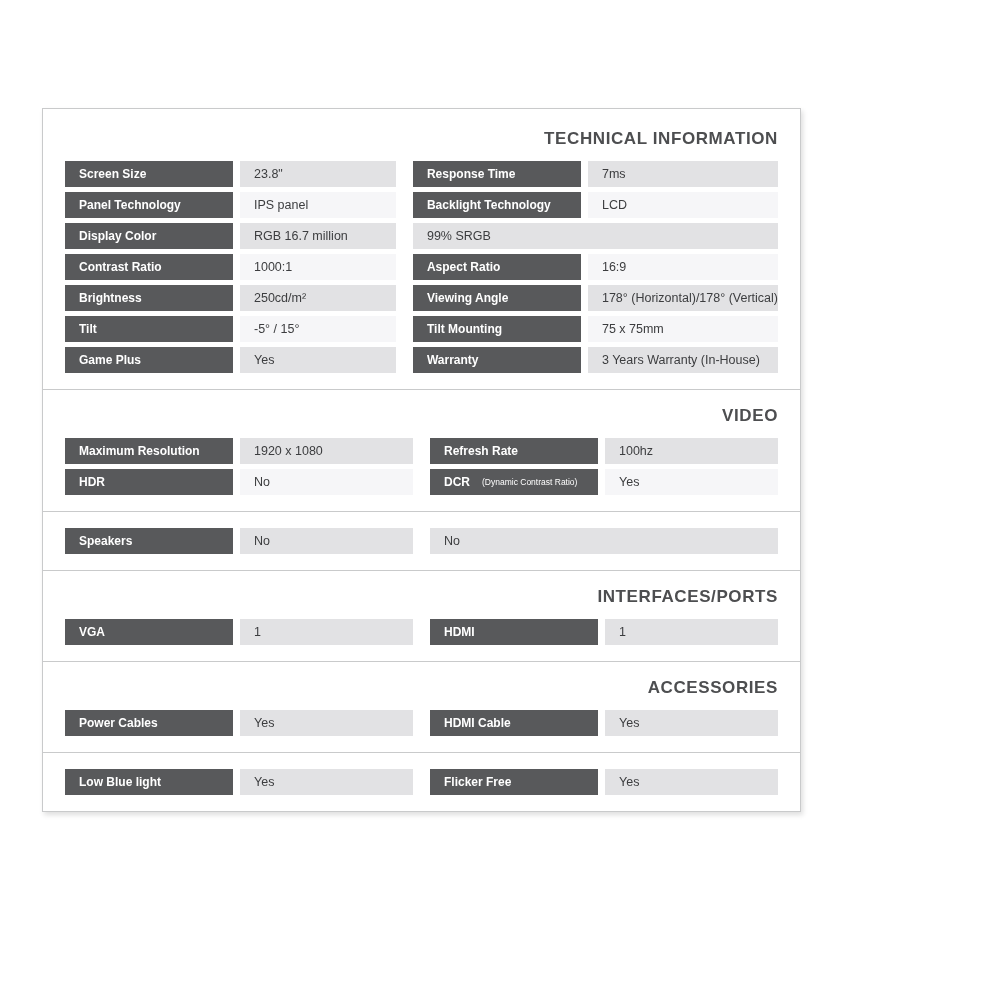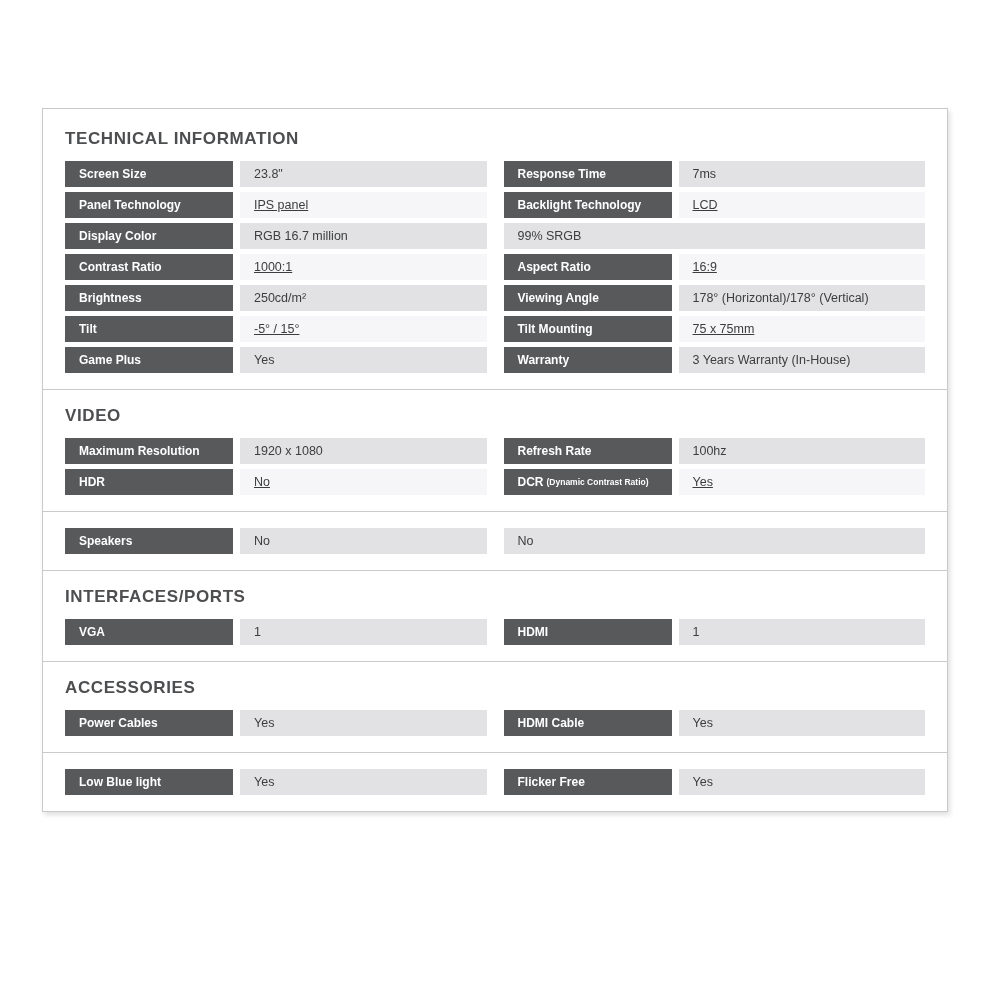--- a/index.html
+++ b/index.html
@@ -8,25 +8,26 @@
     background: #ffffff;
     width: 1000px;
     height: 1000px;
     font-family: "Liberation Sans", sans-serif;
     position: relative;
   }
   .panel {
     position: absolute;
     left: 42px;
     top: 108px;
-    width: 906px;
+    width: 759px;
     box-sizing: border-box;
     background: #ffffff;
     border: 1px solid var(--border-color, #c9cacb);
     box-shadow: 2px 3px 5px rgba(0,0,0,0.13);
+    text-align: right;
   }
   .section {
     padding: 16px 22px;
   }
   .section:first-child { padding-top: 20px; }
   .section + .section {
     border-top: 1px solid var(--border-color, #c9cacb);
   }
   .section-title {
     margin: 0 0 12px 0;
@@ -60,37 +61,37 @@
     display: flex;
     align-items: center;
     padding-left: 14px;
     font-size: 12px;
     font-weight: bold;
     white-space: nowrap;
     overflow: hidden;
   }
   .label-note {
     font-size: 8.5px;
-    margin-left: 3px;
-    font-weight: bold;
+    margin-left: 12px;
+    font-weight: normal;
     white-space: nowrap;
   }
   .value-cell {
     flex: 1;
     box-sizing: border-box;
     display: flex;
     align-items: center;
     padding-left: 14px;
     font-size: 12.5px;
     color: #3c3d3f;
     white-space: nowrap;
     overflow: hidden;
   }
   .shade-a { background: var(--value-bg-dark, #e2e2e4); }
-  .shade-b { background: var(--value-bg-light, #f6f6f8); text-decoration: underline; }
+  .shade-b { background: var(--value-bg-light, #f6f6f8); }
 </style>
 </head>
 <body>
 
 <div class="panel">
   <section class="section">
     <div class="section-title">TECHNICAL INFORMATION</div>
     <div class="columns">
       <div class="col col-left">
   <div class="row">

